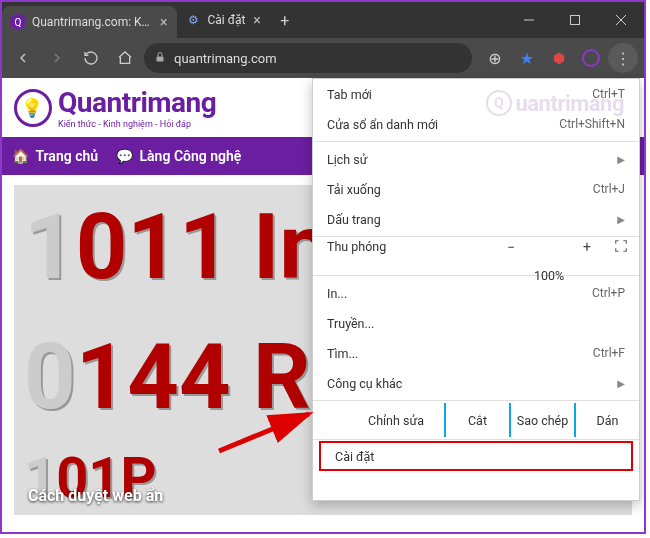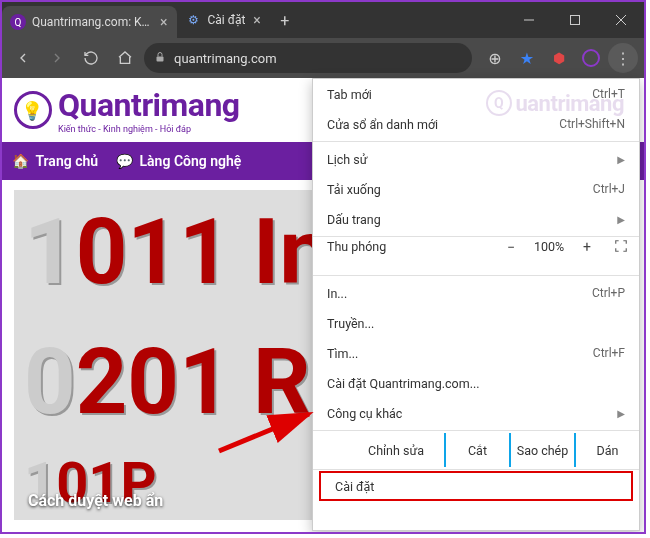--- a/index.html
+++ b/index.html
@@ -24,21 +24,21 @@
 .tbtn svg { width: 16px; height: 16px; stroke: #ccc; stroke-width: 2; fill: none; }
 .omnibox { flex: 1; height: 30px; background: #333; border-radius: 15px; display: flex; align-items: center; padding: 0 10px; gap: 8px; color: #ddd; font-size: 13px; }
 .omnibox .lock svg { width: 12px; height: 12px; fill: #aaa; }
 .rightbtns { display: flex; align-items: center; gap: 2px; padding-left: 4px; }
 .menubtn { background: #5a5a5a; }
 
 
 .page { position: relative; background: #fff; height: calc(100% - 76px); overflow: hidden; }
 .logo { display: flex; align-items: center; padding: 8px 12px; gap: 6px; }
 .logo-bulb { width: 38px; height: 38px; border: 3px solid #6b1fa0; border-radius: 50%; display: flex; align-items: center; justify-content: center; color: #e4b400; font-size: 18px; }
-.logo-text { font-size: 32px; font-weight: bold; color: #6b1fa0; letter-spacing: -0.5px; }
+.logo-text { font-size: 28px; font-weight: bold; color: #6b1fa0; letter-spacing: -0.5px; }
 .logo-sub { font-size: 9px; color: #6b1fa0; }
 .navbar { background: #6b1fa0; height: 38px; display: flex; align-items: center; padding: 0 10px; gap: 18px; color: #fff; font-size: 14px; font-weight: 600; }
 .navbar .navitem { display: flex; align-items: center; gap: 6px; }
 .hero { position: relative; margin: 10px 12px; height: 330px; background: #ddd; overflow: hidden; }
 .hero .digits { position: absolute; font-family: Georgia, serif; font-weight: bold; }
 .hero .d1 { top: 10px; left: 10px; font-size: 90px; color: #ccc; text-shadow: 2px 2px 0 #999; }
 .hero .d1 .r { color: #b00000; }
 .hero .d2 { top: 140px; left: 10px; font-size: 90px; color: #ccc; text-shadow: 2px 2px 0 #999; }
 .hero .d2 .r { color: #b00000; }
 .hero .d3 { top: 260px; left: 10px; font-size: 56px; color: #ccc; text-shadow: 2px 2px 0 #999; }
@@ -47,21 +47,21 @@
 
 
 .ctxmenu { position: absolute; top: 76px; right: 4px; width: 328px; background: #fff; border: 1px solid #ccc; box-shadow: 0 4px 12px rgba(0,0,0,0.25); font-size: 12.5px; color: #333; z-index: 10; }
 .ctxmenu .row { display: flex; align-items: center; height: 30px; padding: 0 14px; justify-content: space-between; }
 .ctxmenu .sep { height: 1px; background: #e0e0e0; margin: 2px 0; }
 .ctxmenu .short { color: #666; font-size: 12px; }
 .ctxmenu .chev { color: #888; font-size: 10px; }
 .zoomrow { display: flex; align-items: flex-start; height: 34px; }
 .zoomrow .lbl { padding-left: 14px; flex: 1; }
 .zoomrow .zbtn { width: 32px; text-align: center; color: #444; font-size: 14px; }
-.zoomrow .zval { width: 44px; text-align: center; }
+.zoomrow .zval { width: 44px; text-align: center; margin-top: 29px; }
 .zoomrow .full { width: 36px; display: flex; align-items: center; justify-content: center; }
 .editrow { display: flex; align-items: center; height: 34px; padding-left: 41px; }
 .editrow .lbl { padding-left: 14px; width: 90px; }
 .editrow .ebtn { flex: 1; text-align: center; border-left: 2px solid #0ea5e9; height: 100%; display: flex; align-items: center; justify-content: center; }
 .highlight { border: 2px solid #d00; margin: -1px 6px; }
 
 
 .watermark { position: absolute; top: 88px; right: 20px; font-size: 22px; font-weight: bold; color: rgba(120,60,160,0.18); letter-spacing: -0.5px; pointer-events: none; z-index: 20; display:flex; align-items:center; gap:4px;}
 .watermark .wb { width:26px; height:26px; border:2px solid rgba(120,60,160,0.18); border-radius:50%; display:flex; align-items:center; justify-content:center; font-size:14px;}
 
@@ -162,21 +162,21 @@
       <div class="navitem">
         <span>💬</span>
         <span>Làng Công nghệ</span>
       </div>
     </div>
     <div class="hero">
       <div class="digits d1">
         <span>1</span><span class="r">011</span> <span class="r" style="color:#b00000">In</span>
       </div>
       <div class="digits d2">
-        <span>0</span><span class="r">201</span> <span class="r">R</span>
+        <span>0</span><span class="r">144</span> <span class="r">R</span>
       </div>
       <div class="digits d3">
         <span>1</span><span class="r">01</span><span class="r">P</span>
       </div>
       <div class="hero-title">Cách duyệt web ẩn</div>
     </div>
   </div>
 
   <div class="watermark">
     <span class="wb">Q</span>
@@ -223,23 +223,20 @@
         <span class="short">Ctrl+P</span>
       </div>
     <div class="row">
         <span>Truyền...</span>
       </div>
     <div class="row">
         <span>Tìm...</span>
         <span class="short">Ctrl+F</span>
       </div>
     <div class="row">
-        <span>Cài đặt Quantrimang.com...</span>
-      </div>
-    <div class="row">
         <span>Công cụ khác</span>
         <span class="chev">▶</span>
       </div>
     <div class="sep"></div>
     <div class="editrow">
       <span class="lbl">Chỉnh sửa</span>
       <span class="ebtn">Cắt</span>
       <span class="ebtn">Sao chép</span>
       <span class="ebtn">Dán</span>
     </div>

